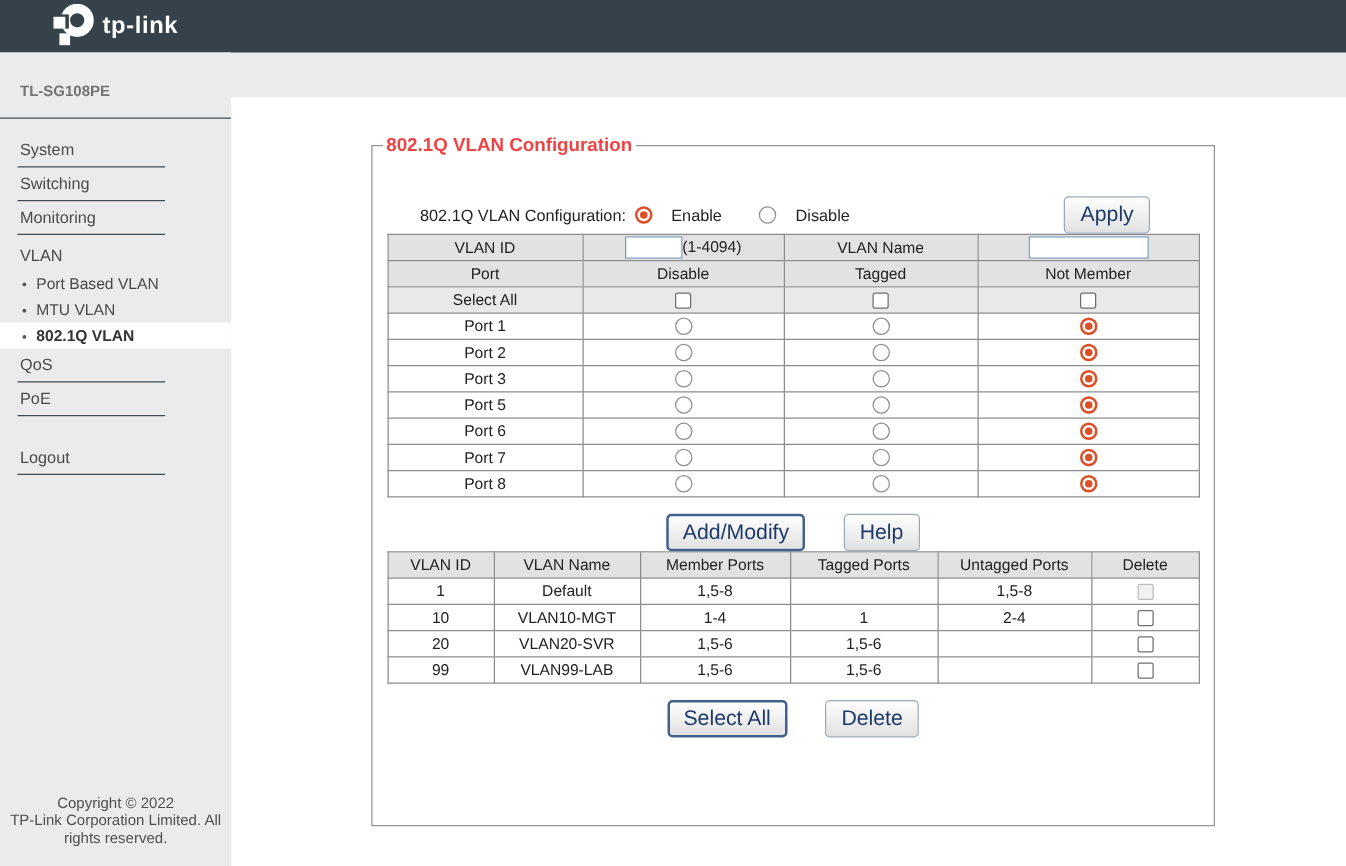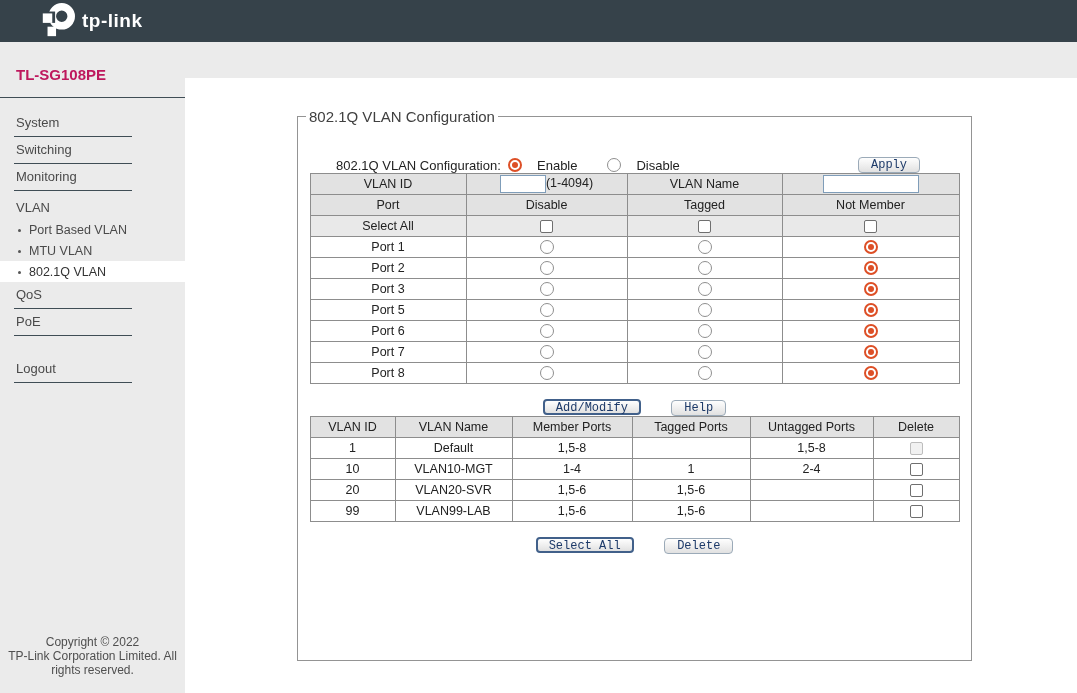--- a/index.html
+++ b/index.html
@@ -13,60 +13,60 @@
     position:absolute; top:0; left:0; width:1077px; height:42px;
     background:#36424a; display:flex; align-items:center; padding-left:38px;
   }
   .logo { display:flex; align-items:center; gap:6px; }
   .logo-text { color:#fff; font-size:19px; font-weight:bold; letter-spacing:.5px; }
   
   .sidebar {
     position:absolute; top:42px; left:0; width:185px; height:651px;
     background:#ebebeb;
   }
-  .device-title { padding:24px 0 0 16px; color:#be185d; font-size:15px; font-weight:bold; }
+  .device-title { padding:24px 0 0 16px; color:#737373; font-size:12px; font-weight:bold; }
   .title-divider { border-bottom:1px solid #3f4d55; margin-top:14px; width:185px; }
   .nav { margin-top:12px; }
   .nav-top { padding:5px 0 1px 16px; font-size:13px; color:#4a4a4a; cursor:pointer; }
   .nav-divider { border-bottom:1px solid #3f4d55; width:118px; margin:5px 0 0 14px; }
   .nav-section { padding:9px 0 4px 16px; font-size:13px; color:#4a4a4a; }
   .nav-sub { padding:4px 0 3px 18px; font-size:12.5px; color:#4a4a4a; display:flex; align-items:center; gap:8px; cursor:pointer; }
   .nav-sub .bullet { width:3px; height:3px; background:#555; border-radius:50%; flex:none; }
-  .nav-sub.active { background:#ffffff; font-weight:normal; color:#333; }
+  .nav-sub.active { background:#ffffff; font-weight:bold; color:#333; }
   .logout-gap { margin-top:20px; }
   .copyright {
     position:absolute; bottom:16px; left:0; width:185px; text-align:center;
     font-size:12px; color:#4f4f4f; line-height:14px;
   }
   
   .content {
     position:absolute; top:78px; left:185px; width:892px; height:615px; background:#fff;
   }
   fieldset.panel {
     position:absolute; left:112px; top:30px; width:675px; height:553px;
     border:1px solid #949494; background:#fff;
   }
   fieldset.panel legend {
-    color:#404040; font-size:15px; font-weight:normal; margin-left:8px; padding:0 3px;
+    color:#ef4444; font-size:15px; font-weight:bold; margin-left:8px; padding:0 3px;
   }
   .enable-row { display:flex; align-items:center; margin:32px 51px 0 38px; font-size:13px; color:#222; }
   .enable-row .lbl { width:172px; }
   .opt { display:flex; align-items:center; gap:15px; margin-right:30px; cursor:pointer; }
   .spacer { flex:1; }
   
   .radio { display:inline-block; width:14px; height:14px; border:1px solid #8f8f8f; border-radius:50%; background:#fff; vertical-align:middle; cursor:pointer; }
   .radio.checked { border:2px solid #dd4f26; position:relative; }
   .radio.checked::after { content:""; position:absolute; left:2px; top:2px; width:6px; height:6px; background:#dd4f26; border-radius:50%; }
   .cbox { display:inline-block; width:13px; height:13px; border:1px solid #6f6f6f; border-radius:2px; background:#fff; vertical-align:middle; cursor:pointer; }
   .cbox.disabled { border-color:#bdbdbd; background:#f1f1f1; cursor:default; }
   
   .btn {
-    font-family:Liberation Mono, monospace; font-size:12px; color:#1d3a69;
+    font-family:Liberation Sans, sans-serif; font-size:17px; color:#1d3a69;
     background:linear-gradient(#fefefe,#e1e1e1); border:1px solid #9baab8;
-    border-radius:4px; height:16px; padding:0 12px; cursor:pointer;
+    border-radius:4px; height:30px; padding:0 12px; cursor:pointer;
   }
   .btn.primary { border:2px solid #41608a; padding:0 11px; }
   
   table.grid { border-collapse:collapse; margin:0 auto; table-layout:fixed; }
   table.grid td, table.grid th {
     border:1px solid #8d8d8d; height:21px; font-size:12.5px; font-weight:normal;
     text-align:center; color:#222; padding:0; overflow:hidden;
   }
   .hdr { background:#e2e2e2; }
   .hdr2 { background:#e9e9e9; }

